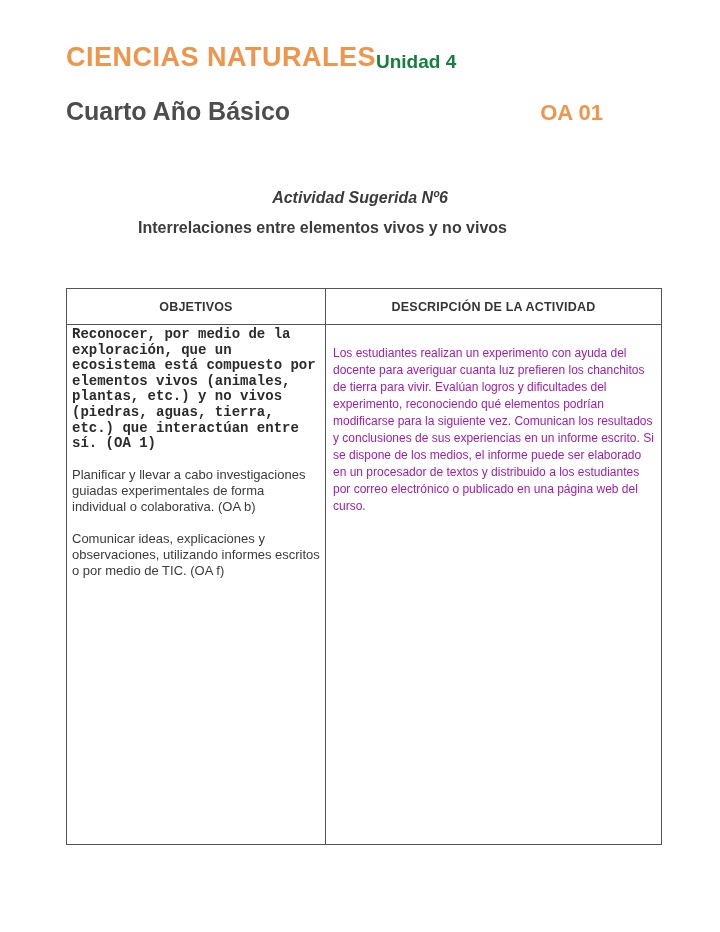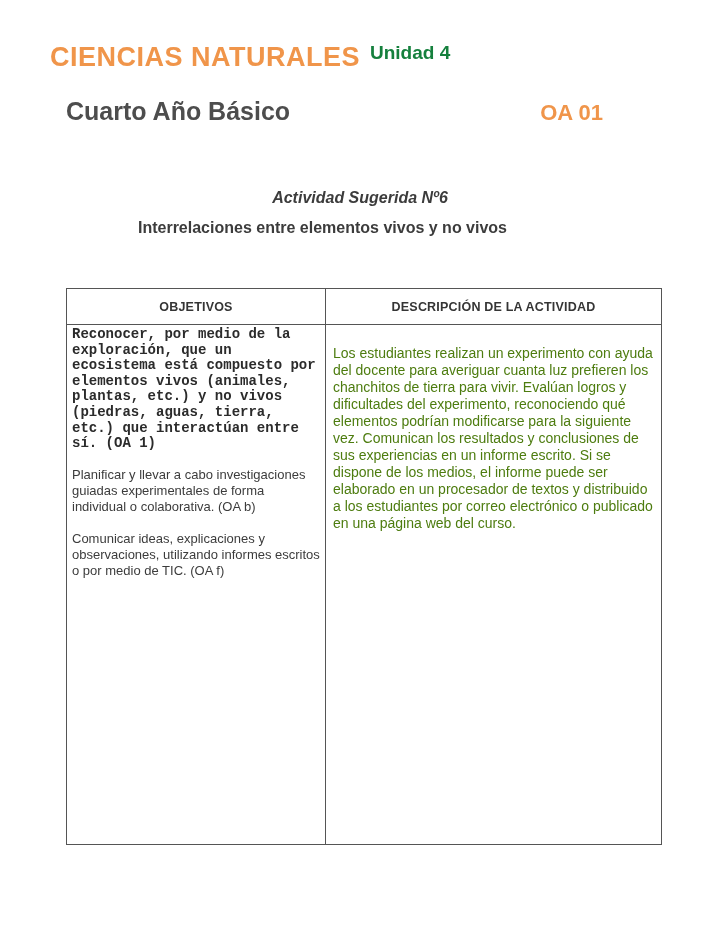--- a/index.html
+++ b/index.html
@@ -12,25 +12,24 @@
     width: 720px;
     height: 932px;
     background: #ffffff;
     overflow: hidden;
     font-family: "Liberation Sans", sans-serif;
   }
 
   
   .doc-header-line1 {
     position: absolute;
-    left: 50px;
+    left: 66px;
     top: 42px;
     display: flex;
-    align-items: flex-start;
-    gap: 10px;
+    align-items: flex-end;
     white-space: nowrap;
   }
   .main-title {
     font-size: 27px;
     font-weight: bold;
     color: #F0954A;
     letter-spacing: 0.5px;
   }
   .unit-label {
     font-size: 19px;
@@ -126,23 +125,23 @@
     color: #2B2B2B;
   }
   .objetivo-secondary {
     margin: 0 0 16px 0;
     font-size: 13px;
     line-height: 16px;
     color: #3C3C3C;
   }
   .descripcion-text {
     margin: 0;
-    font-size: 14px;
+    font-size: 12px;
     line-height: 17px;
-    color: #4d7c0f;
+    color: #a21caf;
   }
 </style>
 </head>
 <body>
 
 <div class="page">
 
   <div class="doc-header-line1">
     <span class="main-title">CIENCIAS NATURALES</span>
     <span class="unit-label">Unidad 4</span>

